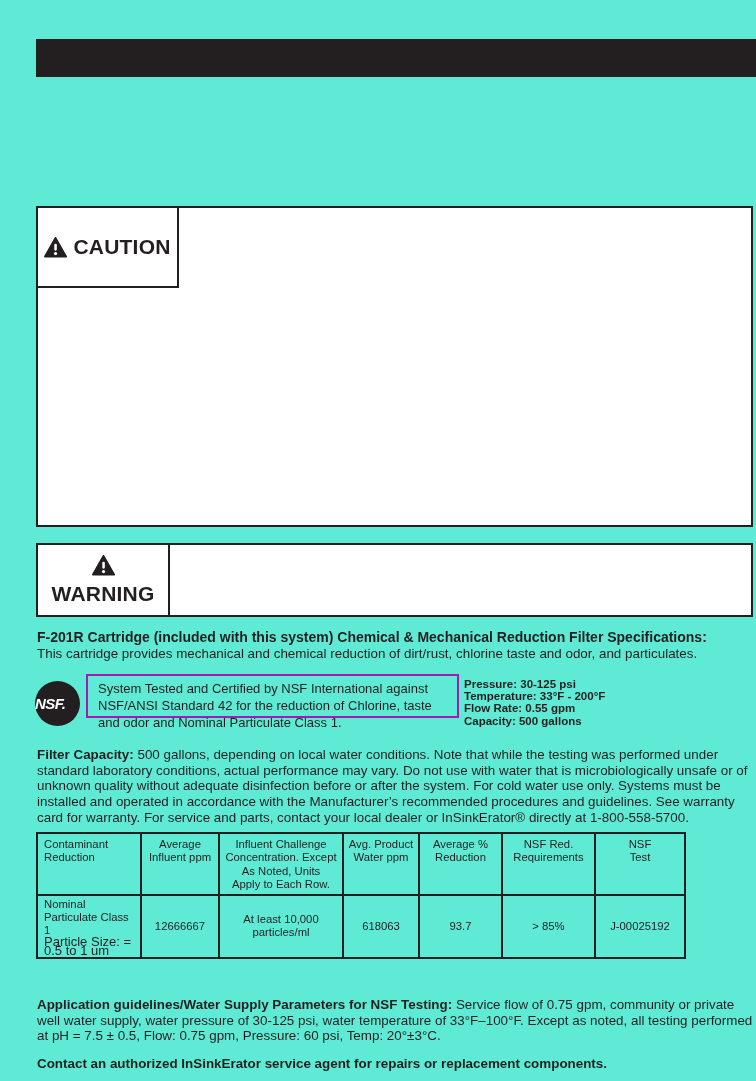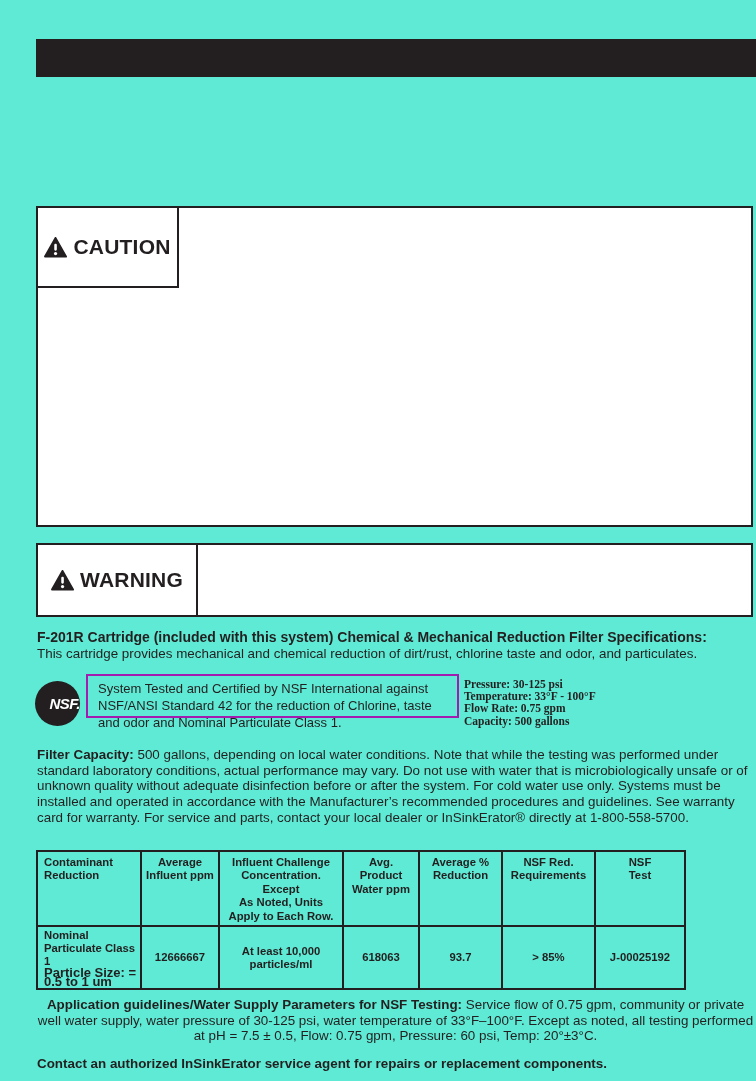--- a/index.html
+++ b/index.html
@@ -10,44 +10,44 @@
   .black-bar { position:absolute; left:36px; top:39px; width:720px; height:38px; background:#231f20; }
 
   .alert-box { position:absolute; left:36px; border:2px solid #231f20; box-sizing:border-box; background:#fff; }
   .caution-box { top:206px; width:717px; height:321px; }
   .warning-box { top:543px; width:717px; height:74px; }
   .alert-label-cell {
     display:flex; align-items:center; justify-content:center; gap:6px;
     border-right:2px solid #231f20; box-sizing:border-box;
   }
   .caution-cell { width:141px; height:80px; border-bottom:2px solid #231f20; }
-  .warning-cell { width:160px; height:100%; }
+  .warning-cell { width:132px; height:100%;flex-direction:column; }
   .alert-word { font-weight:bold; font-size:21px; letter-spacing:0.2px; }
   .tri-icon { display:block; }
 
   .spec-heading { position:absolute; left:37px; top:629px; width:716px; font-size:14px; font-weight:bold; }
   .spec-sub { position:absolute; left:37px; top:646px; width:716px; font-size:13.4px; }
 
   .nsf-logo {
     position:absolute; left:35px; top:681px; width:45px; height:45px; background:#231f20;
-    border-radius:50%; display:flex; align-items:center; justify-content:flex-end;
+    border-radius:50%; display:flex; align-items:center; justify-content:flex-start;
     color:#ffffff; font-weight:bold; font-style:italic; font-size:15px; letter-spacing:-0.5px;
   }
   .nsf-box {
     position:absolute; left:86px; top:674px; width:373px; height:44px; border:2px solid #a21caf;
     box-sizing:border-box; padding:5px 8px 4px 10px; font-size:13px; line-height:16.8px;
   }
-  .nsf-params { position:absolute; left:464px; top:678px; font-size:11.5px; font-weight:bold; line-height:12.2px;font-family:Liberation Serif, serif; }
+  .nsf-params { position:absolute; left:464px; top:678px; font-size:11.5px; font-weight:bold; line-height:12.2px; }
 
   .para { position:absolute; left:37px; width:717px; font-size:13.4px; line-height:15.7px; }
   .para-filter { top:747px; }
-  .para-app { top:997px;text-align:center; }
+  .para-app { top:997px; }
   .contact-line { position:absolute; left:37px; top:1056px; width:717px; font-size:13.4px; font-weight:bold; }
 
-  .spec-table { position:absolute; left:36px; top:850px; border-collapse:collapse; table-layout:fixed; font-size:11.3px;font-weight:bold; }
+  .spec-table { position:absolute; left:36px; top:832px; border-collapse:collapse; table-layout:fixed; font-size:11.3px; }
   .spec-table td { border:2px solid #231f20; padding:2px 3px; }
   .spec-table .hdr td { vertical-align:top; text-align:center; line-height:13.4px; padding-top:4px; height:49px; }
   .spec-table .datarow td { vertical-align:middle; text-align:center; line-height:13px; }
   .spec-table td.first { text-align:left; padding-left:6px; }
   .row1 td { height:38px; }
   .row2 td { height:40px; }
   .pre { white-space:pre-line; }
   .cell-note { display:block; font-size:13px; line-height:9px; }
 </style>
 </head>
@@ -83,22 +83,22 @@
   <div class="spec-sub">This cartridge provides mechanical and chemical reduction of dirt/rust, chlorine taste and odor, and particulates.</div>
 
   <div class="nsf-logo">
     <span>NSF.</span>
   </div>
   <div class="nsf-box">
     <span>System Tested and Certified by NSF International against NSF/ANSI Standard 42 for the reduction of Chlorine, taste and odor and Nominal Particulate Class 1.</span>
   </div>
   <div class="nsf-params">
     <div>Pressure: 30-125 psi</div>
-    <div>Temperature: 33°F - 100°F</div>
-    <div>Flow Rate: 0.75 gpm</div>
+    <div>Temperature: 33°F - 200°F</div>
+    <div>Flow Rate: 0.55 gpm</div>
     <div>Capacity: 500 gallons</div>
   </div>
 
   <div class="para para-filter"><b>Filter Capacity:</b><span> 500 gallons, depending on local water conditions. Note that while the testing was performed under standard laboratory conditions, actual performance may vary. Do not use with water that is microbiologically unsafe or of unknown quality without adequate disinfection before or after the system. For cold water use only. Systems must be installed and operated in accordance with the Manufacturer’s recommended procedures and guidelines. See warranty card for warranty. For service and parts, contact your local dealer or InSinkErator® directly at 1-800-558-5700.</span></div>
 
   <table class="spec-table">
     <colgroup>
       <col style="width:104px">
         <col style="width:78px">
         <col style="width:124px">

